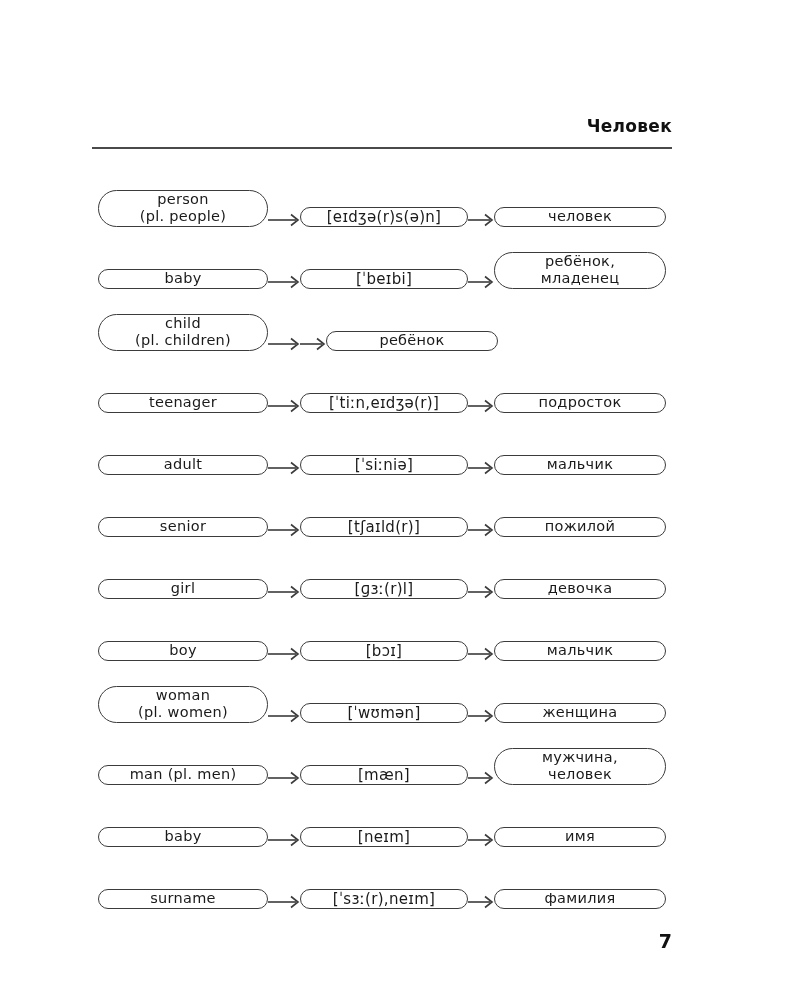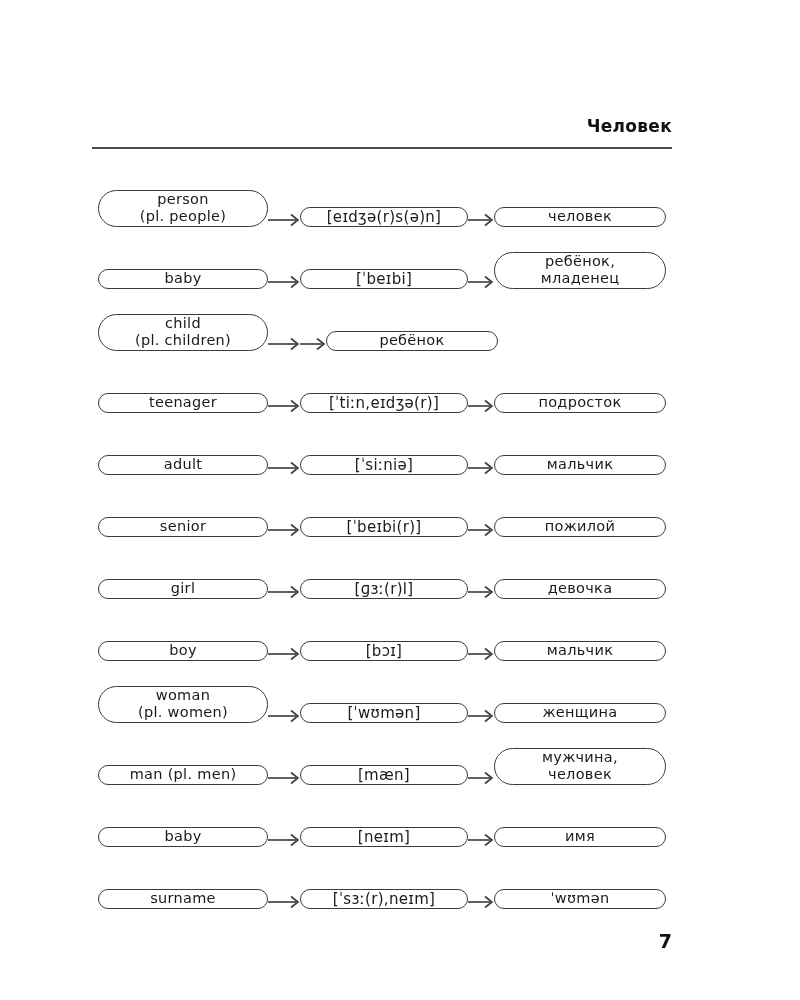--- a/index.html
+++ b/index.html
@@ -224,21 +224,21 @@
     <div class="box box-en">
       <span>senior</span>
     </div>
     <div class="arrow arrow-1">
       <svg viewBox="0 0 32 14" preserveAspectRatio="none">
         <line x1="0" y1="7" x2="28" y2="7" stroke="#3b3b3b" stroke-width="1.6"></line>
         <polyline points="23,1.5 30,7 23,12.5" fill="none" stroke="#3b3b3b" stroke-width="1.6"></polyline>
       </svg>
     </div>
     <div class="box box-ipa">
-      <span>[ˈbeɪbi(r)]</span>
+      <span>[tʃaɪld(r)]</span>
     </div>
     <div class="arrow arrow-2">
       <svg viewBox="0 0 26 14" preserveAspectRatio="none">
         <line x1="0" y1="7" x2="22" y2="7" stroke="#3b3b3b" stroke-width="1.6"></line>
         <polyline points="17,1.5 24,7 17,12.5" fill="none" stroke="#3b3b3b" stroke-width="1.6"></polyline>
       </svg>
     </div>
     <div class="box box-ru">
       <span>пожилой</span>
     </div>
@@ -379,20 +379,20 @@
     <div class="box box-ipa">
       <span>[ˈsɜː(r),neɪm]</span>
     </div>
     <div class="arrow arrow-2">
       <svg viewBox="0 0 26 14" preserveAspectRatio="none">
         <line x1="0" y1="7" x2="22" y2="7" stroke="#3b3b3b" stroke-width="1.6"></line>
         <polyline points="17,1.5 24,7 17,12.5" fill="none" stroke="#3b3b3b" stroke-width="1.6"></polyline>
       </svg>
     </div>
     <div class="box box-ru">
-      <span>ˈwʊmən</span>
+      <span>фамилия</span>
     </div>
   </div>
 </div>
 
   <div class="page-number">7</div>
 
 </div>
 
 </body></html>

